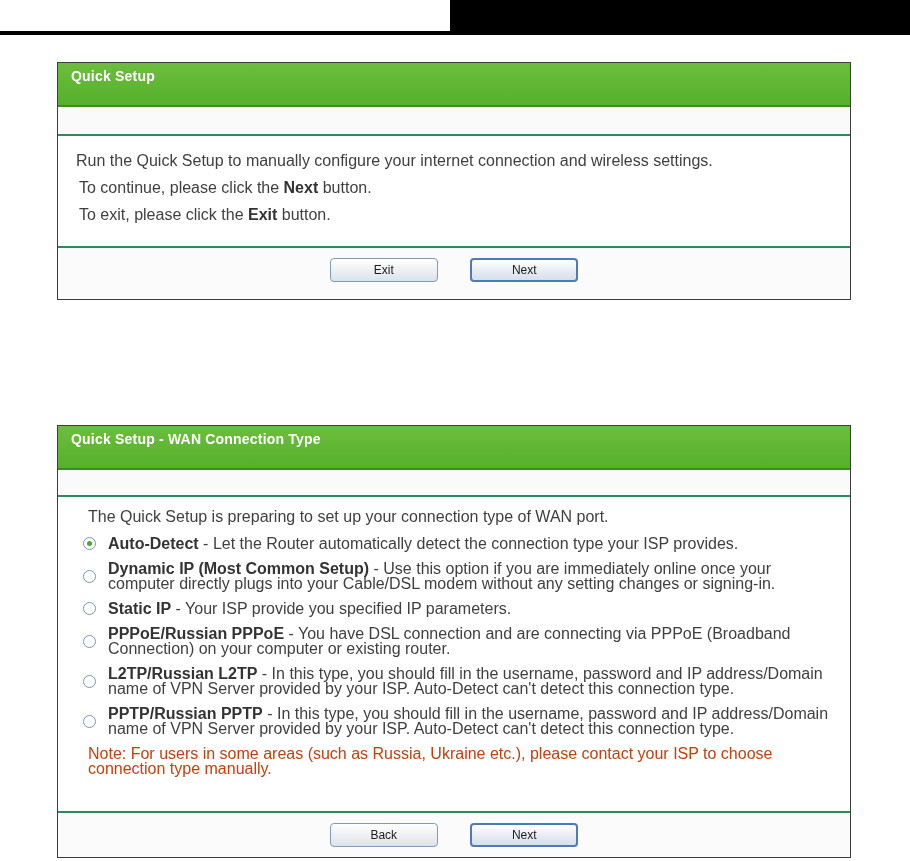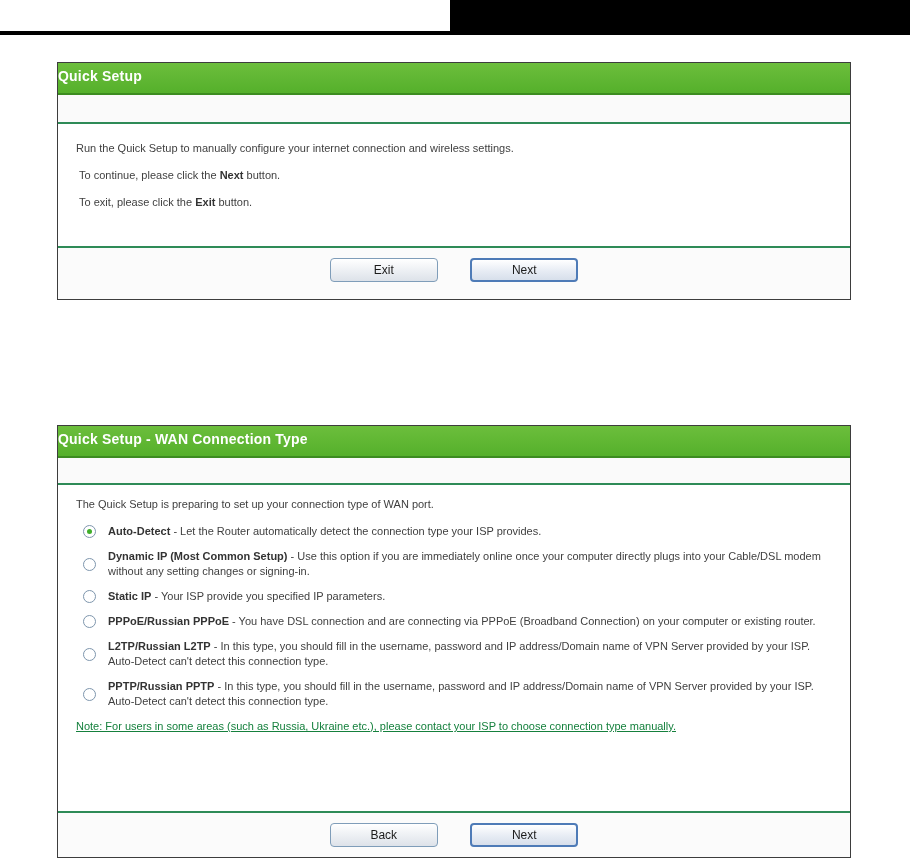--- a/index.html
+++ b/index.html
@@ -14,55 +14,55 @@
 
   
   .panel {
     position:absolute; left:57px; width:794px; background:#ffffff;
     border:1px solid #3d3d3d; box-sizing:border-box;
   }
   #panel-quick-setup { top:62px; height:238px; }
   #panel-wan-type   { top:425px; height:433px; }
 
   .panel-header {
-    height:32px; box-sizing:border-box;
+    height:44px; box-sizing:border-box;
     background:linear-gradient(#6cbe3c, #55b02b);
     border-bottom:2px solid #3c8c20;
     color:#ffffff; font-size:14px; font-weight:bold; line-height:27px;
-    letter-spacing:0.2px;
+    padding-left:13px; letter-spacing:0.2px;
   }
   .panel-gap {
     background:#fafafa; border-bottom:2px solid #2e8b57; box-sizing:border-box;
   }
   #panel-quick-setup .panel-gap { height:29px; }
   #panel-wan-type   .panel-gap { height:27px; }
 
-  .panel-body { font-size:11px; color:#3f3f3f; line-height:15px; }
+  .panel-body { font-size:16px; color:#3f3f3f; line-height:15px; }
   .panel-body b { color:#333; }
 
   #panel-quick-setup .panel-body { padding:17px 20px 0 18px; }
   #panel-quick-setup .panel-body p { margin:0 0 12px 0; }
   #panel-quick-setup .panel-body p.indented { margin-left:3px; }
 
   #panel-wan-type .panel-body { padding:12px 18px 0 18px; }
-  #panel-wan-type .panel-body p { margin:0 0 12px 0; }
+  #panel-wan-type .panel-body p { margin:0 0 12px 12px; }
 
   .opt { display:flex; align-items:center; gap:12px; margin:0 0 10px 7px; }
   .radio {
     display:inline-block; flex:0 0 13px; width:13px; height:13px;
     border:1px solid #7e96ad; border-radius:50%; background:#fff;
     position:relative; cursor:pointer; box-sizing:border-box;
   }
   .radio.checked::after {
     content:""; position:absolute; left:3px; top:3px; width:5px; height:5px;
     border-radius:50%; background:#3fae2a;
   }
   .opt-text { line-height:15px; max-width:742px; }
 
-  .note-text { color:#15803d; margin:14px 0 0 7px; line-height:15px;text-decoration:underline; }
+  .note-text { color:#c2410c; margin:14px 0 0 7px; line-height:15px; }
 
   .panel-footer {
     position:absolute; left:0; right:0; bottom:0;
     border-top:2px solid #2e8b57; background:#fbfbfb;
     text-align:center; padding:10px 0 0 0; box-sizing:border-box;
   }
   #panel-quick-setup .panel-footer { height:53px;margin-top:32px; }
   #panel-wan-type   .panel-footer { height:46px; }
 
   .btn {

